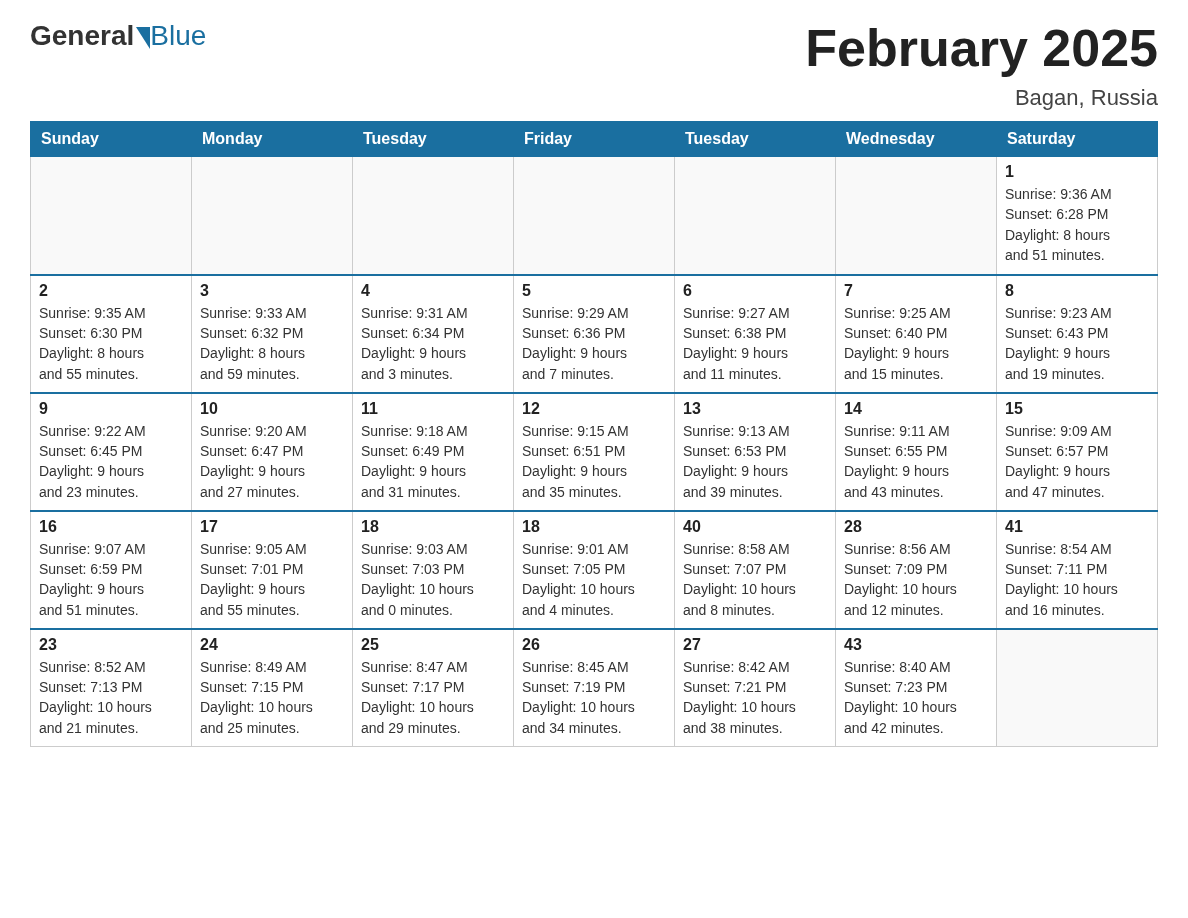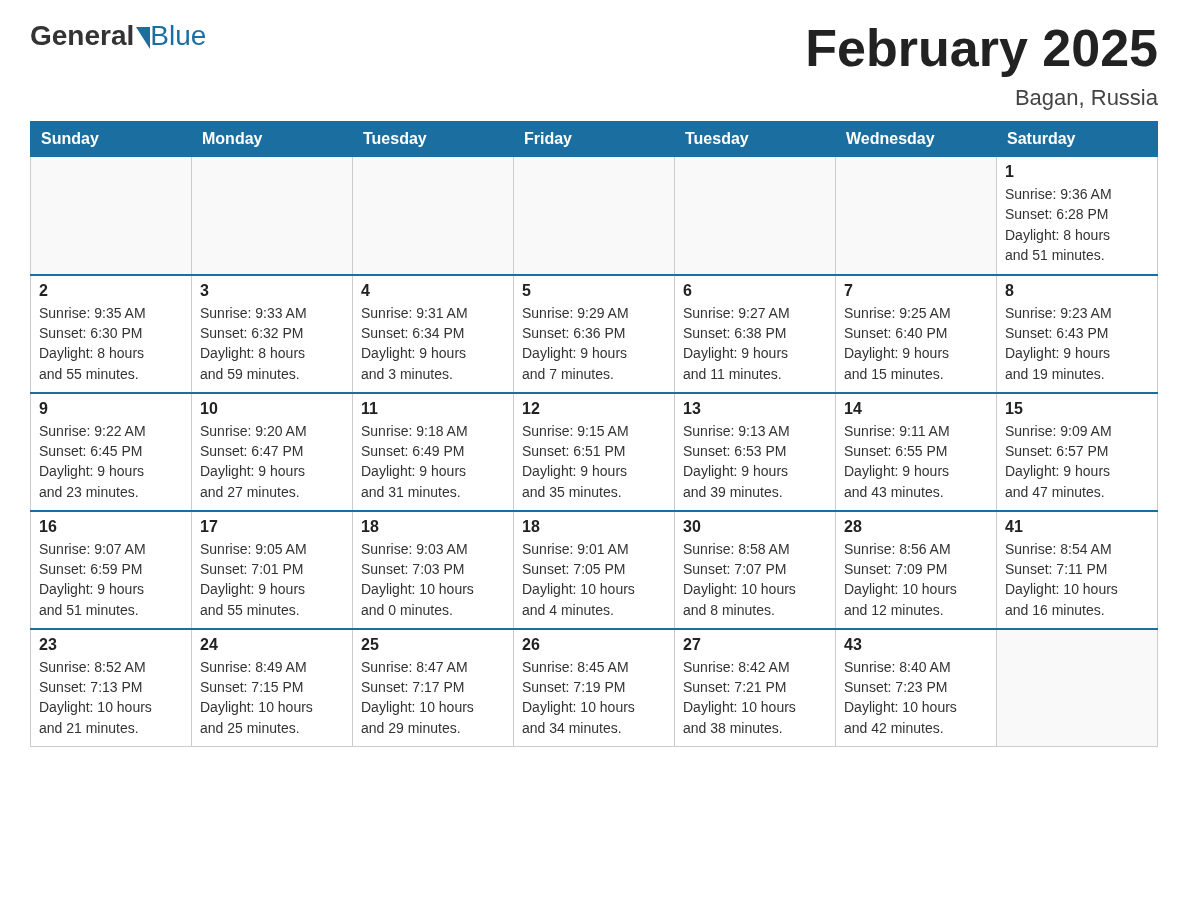--- a/index.html
+++ b/index.html
@@ -217,21 +217,21 @@
         </td>
         <td>
           <span class="day-number">18</span>
           <div class="day-info">Sunrise: 9:03 AM<br>Sunset: 7:03 PM<br>Daylight: 10 hours<br>and 0 minutes.</div>
         </td>
         <td>
           <span class="day-number">18</span>
           <div class="day-info">Sunrise: 9:01 AM<br>Sunset: 7:05 PM<br>Daylight: 10 hours<br>and 4 minutes.</div>
         </td>
         <td>
-          <span class="day-number">30</span>
+          <span class="day-number">40</span>
           <div class="day-info">Sunrise: 8:58 AM<br>Sunset: 7:07 PM<br>Daylight: 10 hours<br>and 8 minutes.</div>
         </td>
         <td>
           <span class="day-number">28</span>
           <div class="day-info">Sunrise: 8:56 AM<br>Sunset: 7:09 PM<br>Daylight: 10 hours<br>and 12 minutes.</div>
         </td>
         <td>
           <span class="day-number">41</span>
           <div class="day-info">Sunrise: 8:54 AM<br>Sunset: 7:11 PM<br>Daylight: 10 hours<br>and 16 minutes.</div>
         </td>

